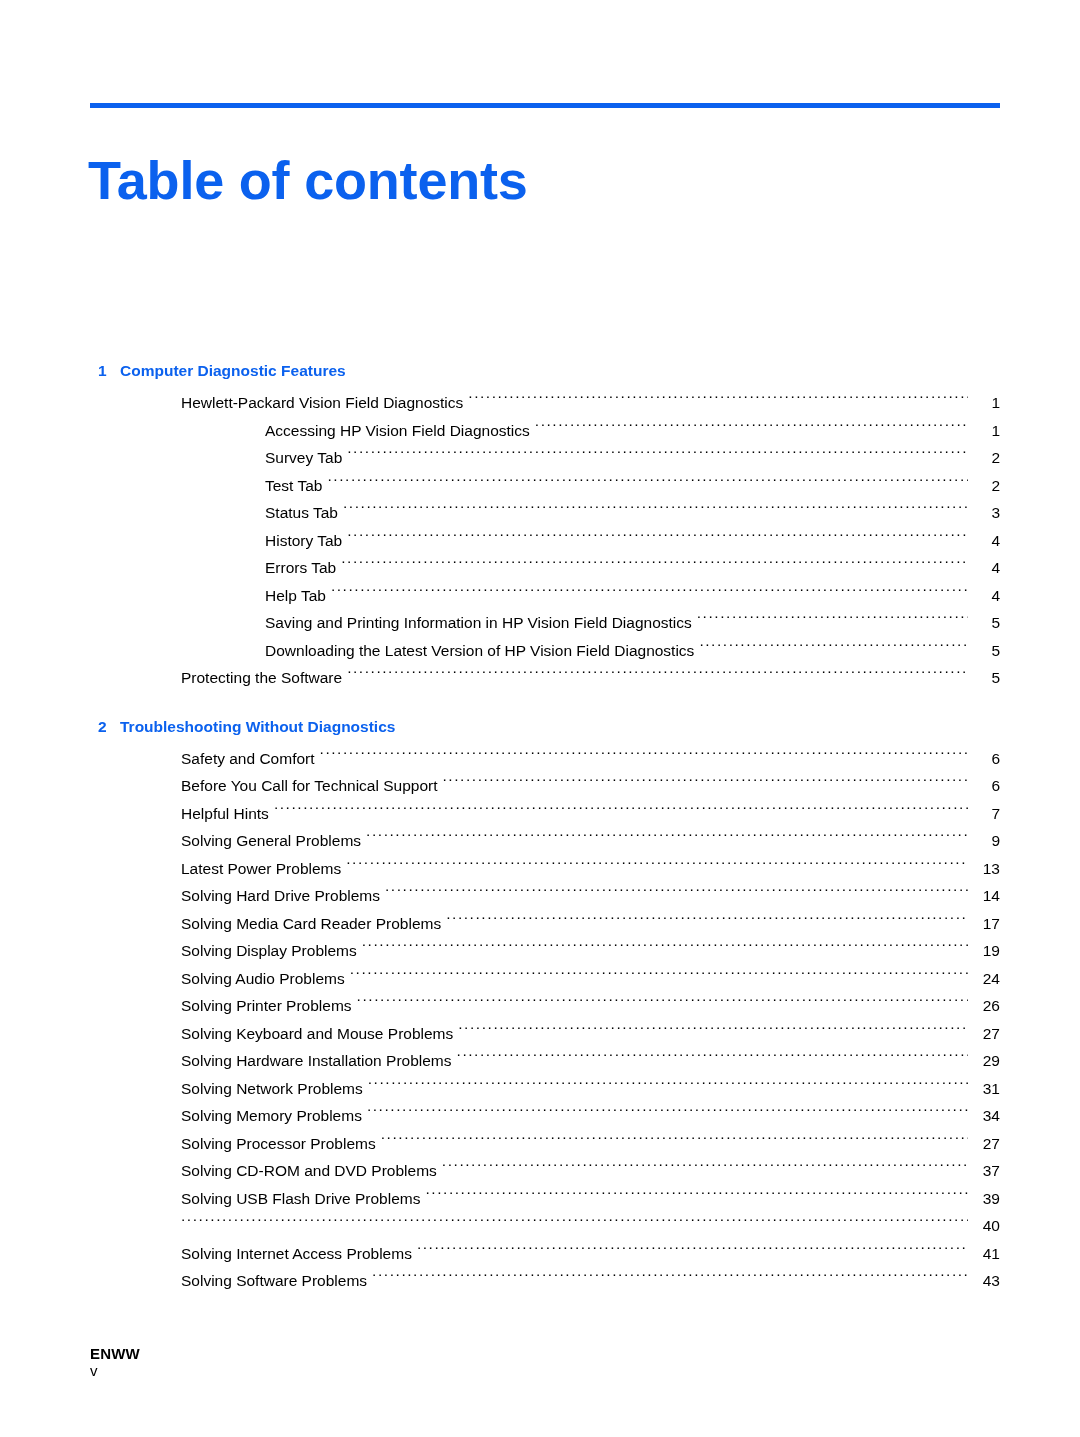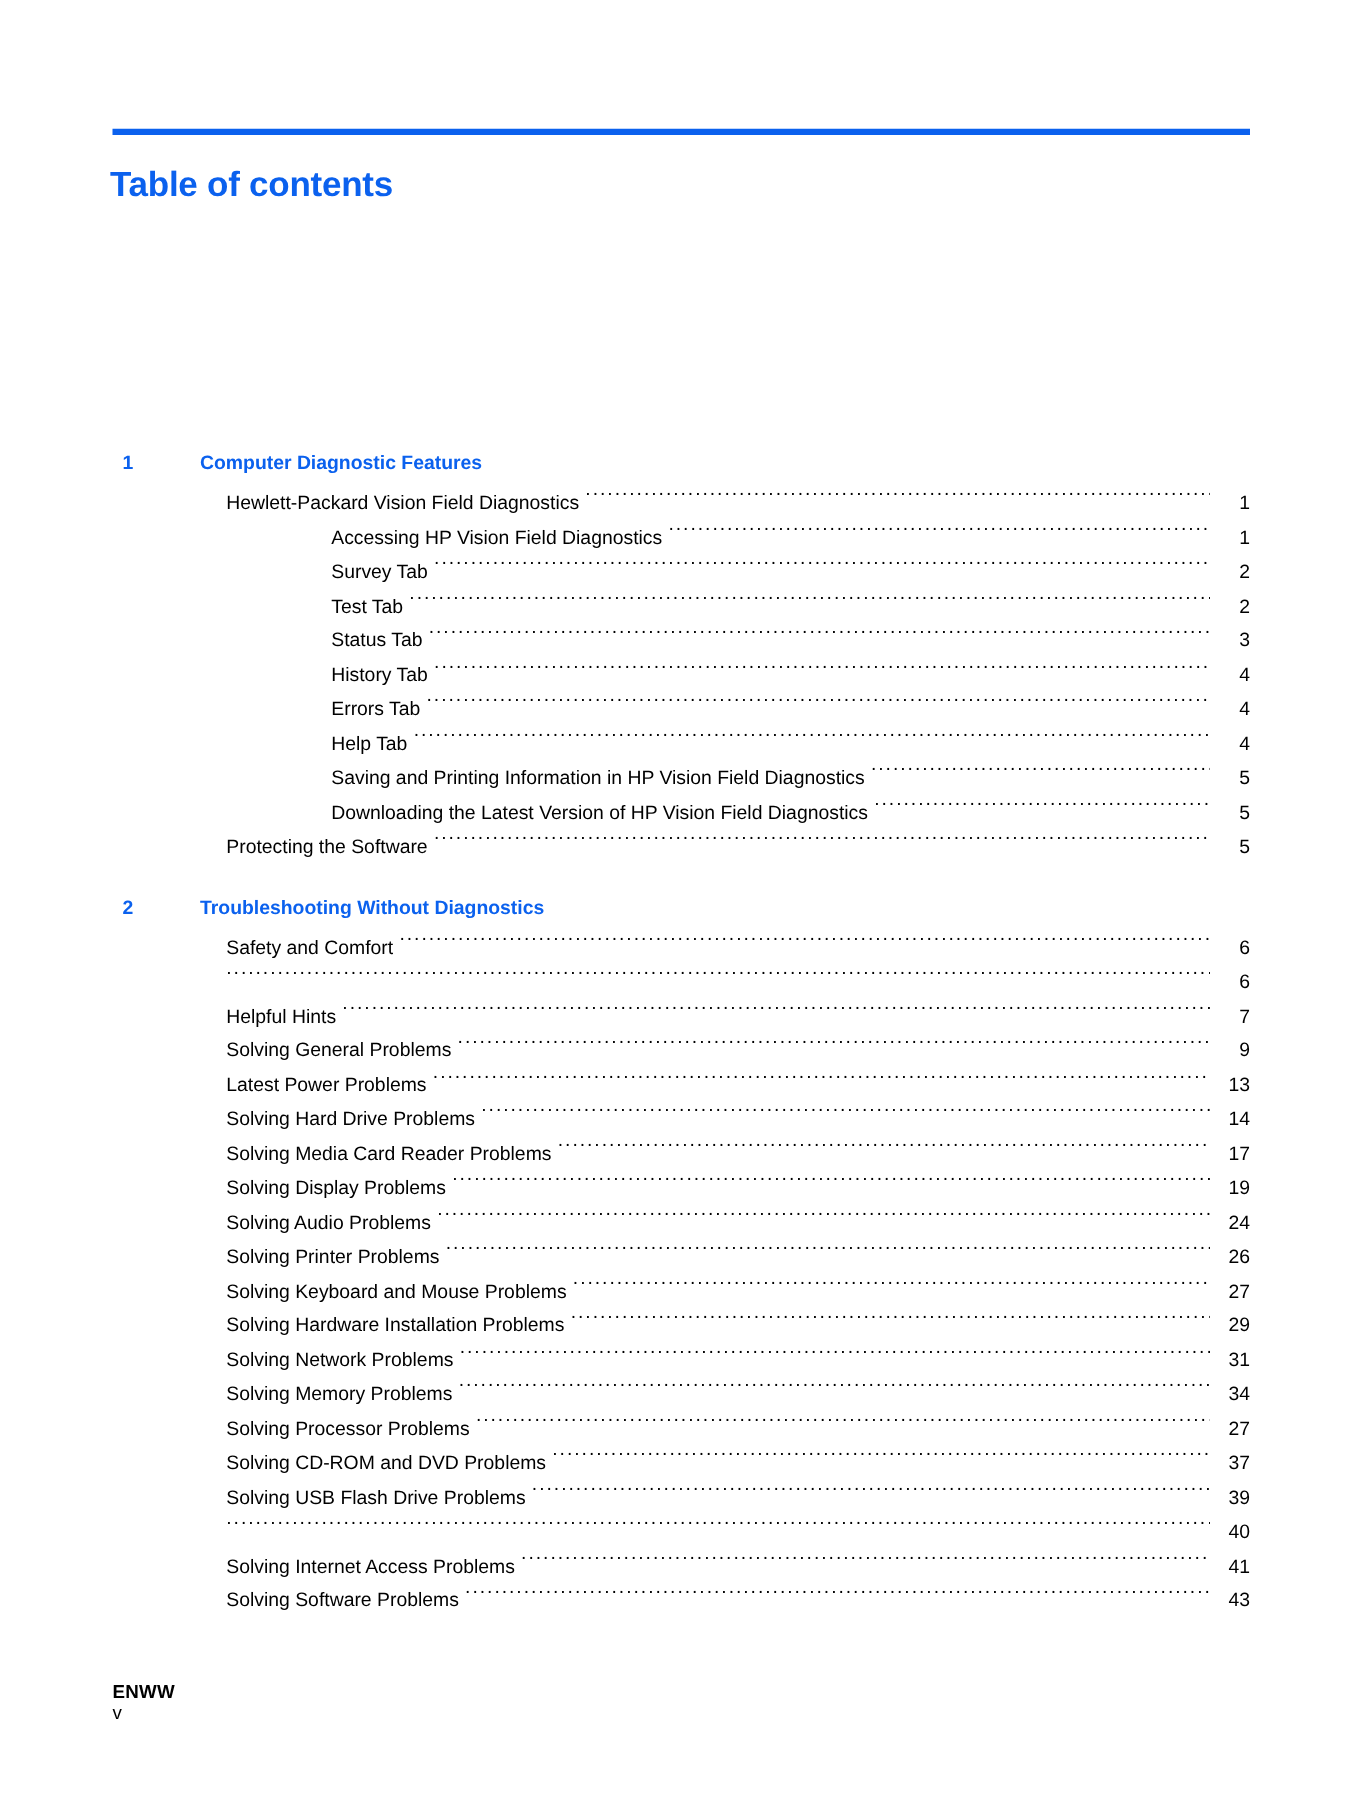--- a/index.html
+++ b/index.html
@@ -26,21 +26,21 @@
     left: 90px;
     top: 103px;
     width: 910px;
     height: 5px;
     background: #0b61ee;
   }
   .page-title {
     position: absolute;
     left: 88px;
     top: 113px;
-    font-size: 28px;
+    font-size: 54px;
     font-weight: bold;
     color: #0b61ee;
     letter-spacing: -0.2px;
     line-height: 1.15;
   }
   .toc {
     position: absolute;
     left: 90px;
     top: 362px;
     width: 910px;
@@ -53,21 +53,20 @@
     font-size: 15.5px;
     margin: 0 0 9px 0;
     padding-left: 8px;
   }
   .chapter-heading .chap-num {
     width: 22px;
     flex: 0 0 22px;
   }
   .chapter-heading .chap-title {
     flex: 1 1 auto;
-    margin-left: 40px;
   }
   .chapter-block {
     margin-bottom: 26px;
   }
   .chapter-block.last {
     margin-bottom: 0;
   }
   .toc-entry {
     display: flex;
     align-items: baseline;
@@ -199,20 +198,21 @@
         <div class="chapter-heading">
           <span class="chap-num">2</span>
           <span class="chap-title">Troubleshooting Without Diagnostics</span>
         </div>
         <div class="toc-entry level-1">
           <span class="entry-text">Safety and Comfort</span>
           <span class="leader"></span>
           <span class="entry-page">6</span>
         </div>
         <div class="toc-entry level-1">
+          <span class="entry-text">Before You Call for Technical Support</span>
           <span class="leader"></span>
           <span class="entry-page">6</span>
         </div>
         <div class="toc-entry level-1">
           <span class="entry-text">Helpful Hints</span>
           <span class="leader"></span>
           <span class="entry-page">7</span>
         </div>
         <div class="toc-entry level-1">
           <span class="entry-text">Solving General Problems</span>

